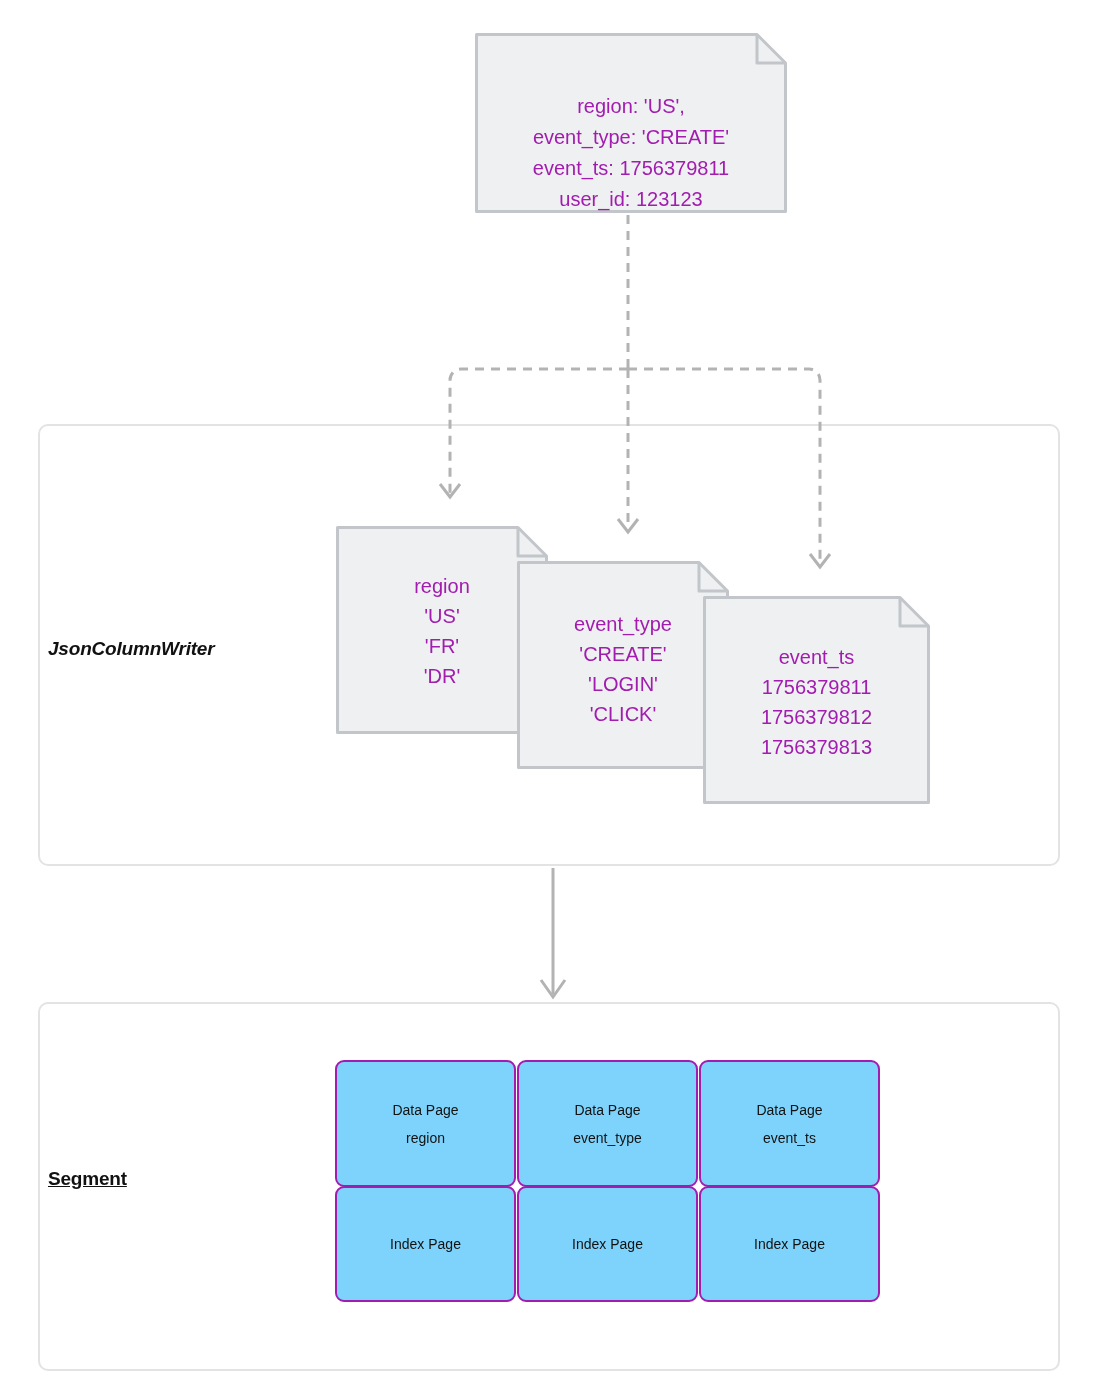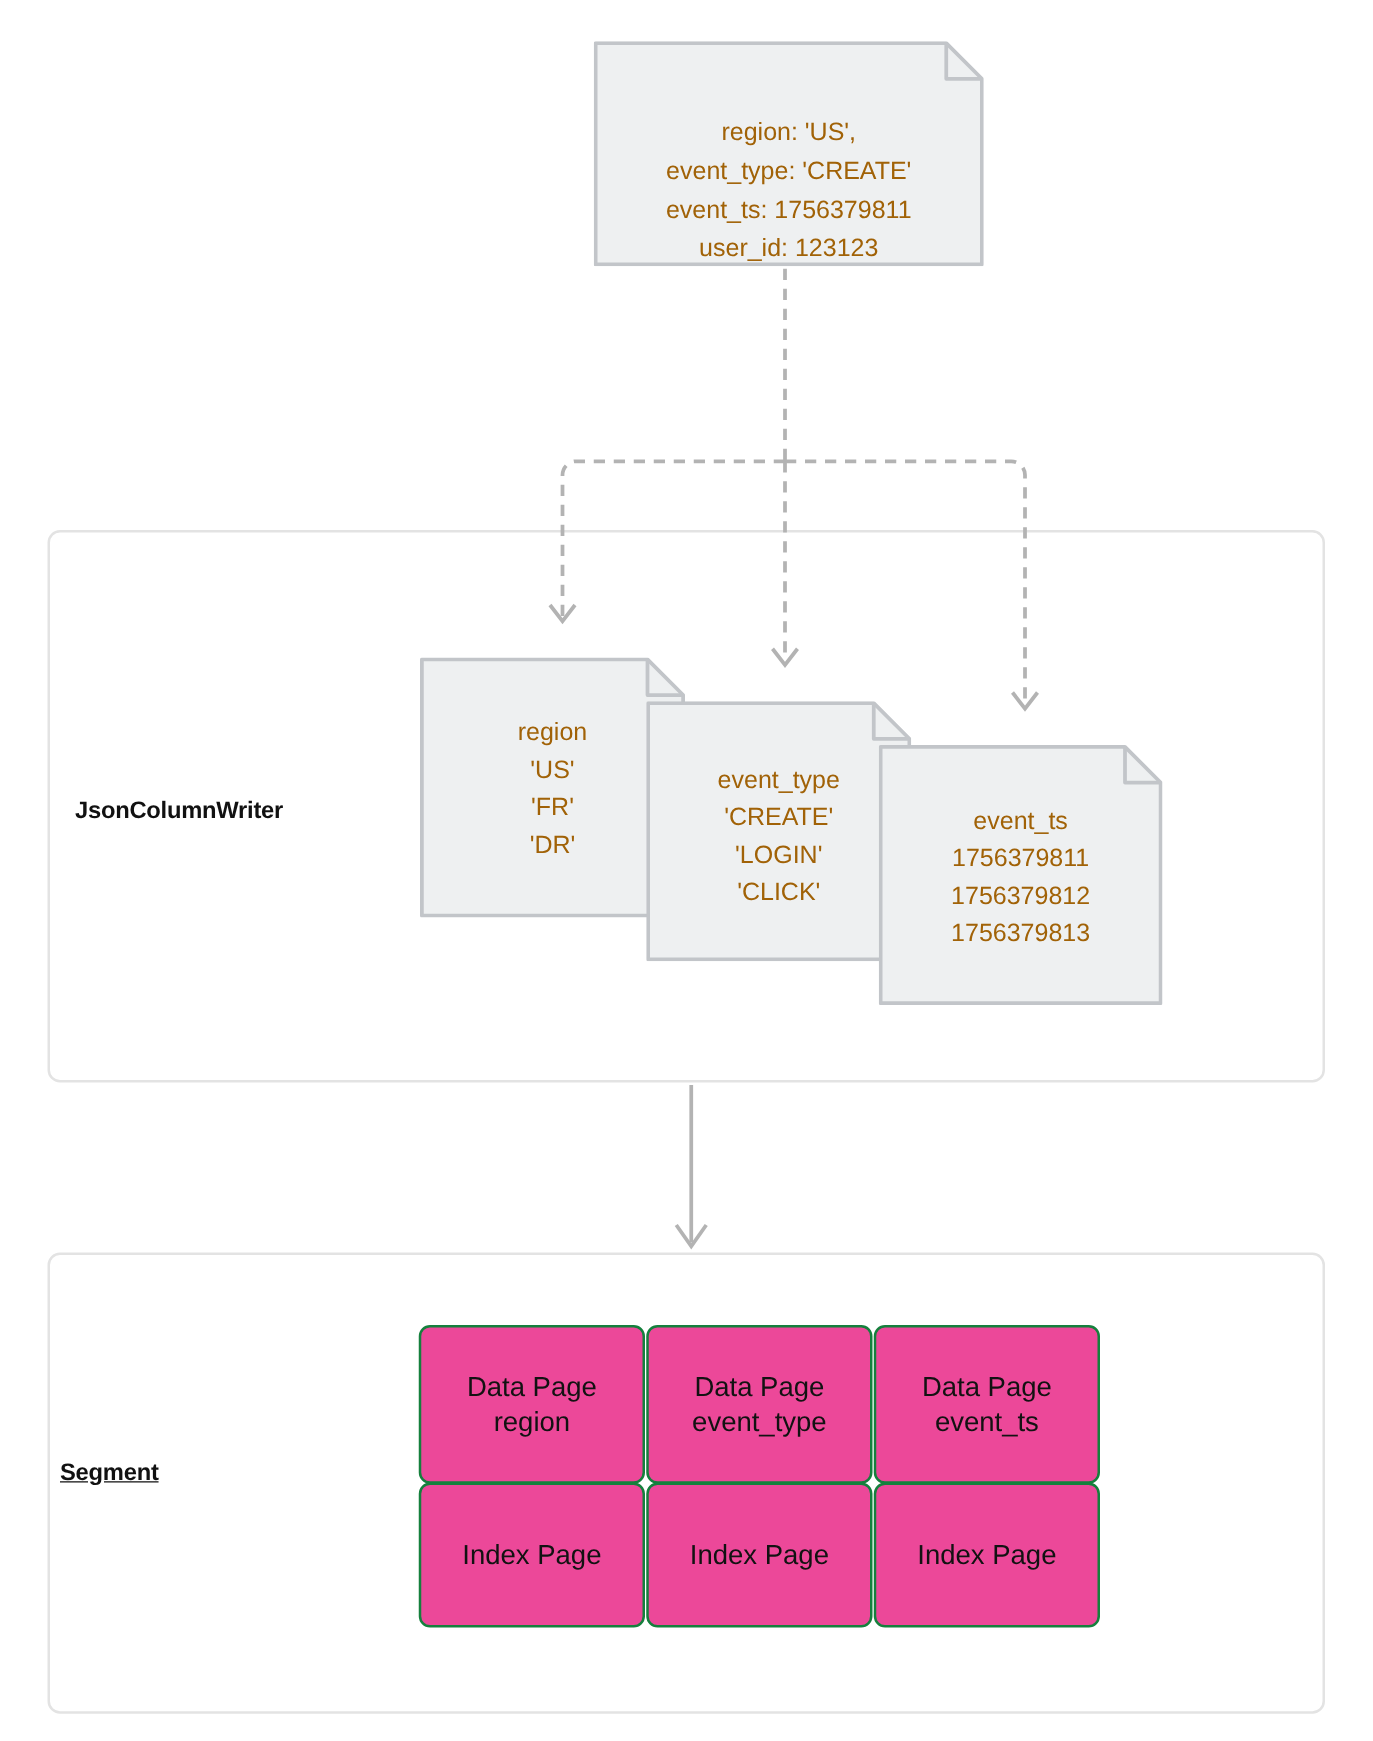--- a/index.html
+++ b/index.html
@@ -34,41 +34,41 @@
   #panel-segment { left: 38px; top: 1002px; width: 1022px; height: 369px; }
 
   .panel-label {
     position: absolute;
     font-size: 19px;
     font-weight: bold;
     color: #111111;
     white-space: nowrap;
     letter-spacing: -0.2px;
   }
-  #label-writer { left: 60px; top: 638px; }
+  #label-writer { left: 48px; top: 638px; font-style: italic; }
   #label-segment { left: 48px; top: 1168px; text-decoration: underline; }
 
   
   .doc {
     position: absolute;
     box-sizing: border-box;
   }
   .doc .doc-svg {
     position: absolute;
     left: 0; top: 0;
     width: 100%;
     height: 100%;
     display: block;
   }
   .doc .doc-text {
     position: absolute;
     left: 0;
     width: 100%;
     text-align: center;
-    color: #a16207;
+    color: #a21caf;
     font-size: 20px;
     line-height: 30px;
     white-space: pre-line;
     z-index: 2;
   }
 
   #doc-record { left: 475px; top: 33px; width: 312px; height: 180px; }
   #doc-record .doc-text { top: 58px; font-size: 20px; line-height: 31px; }
 
   #doc-region { left: 336px; top: 526px; width: 212px; height: 208px; z-index: 3; }
@@ -76,30 +76,30 @@
 
   #doc-event-type { left: 517px; top: 561px; width: 212px; height: 208px; z-index: 4; }
   #doc-event-type .doc-text { top: 48px; }
 
   #doc-event-ts { left: 703px; top: 596px; width: 227px; height: 208px; z-index: 5; }
   #doc-event-ts .doc-text { top: 46px; }
 
   
   .seg-cell {
     position: absolute;
-    background: #ec4899;
-    border: 2px solid #15803d;
+    background: #7dd3fc;
+    border: 2px solid #a21caf;
     border-radius: 9px;
     box-sizing: border-box;
     display: flex;
     align-items: center;
     justify-content: center;
     text-align: center;
     color: #121212;
-    font-size: 22px;
+    font-size: 14px;
     line-height: 28px;
     white-space: pre-line;
   }
 
   
   #wires {
     position: absolute;
     left: 0; top: 0;
     width: 1098px;
     height: 1393px;

